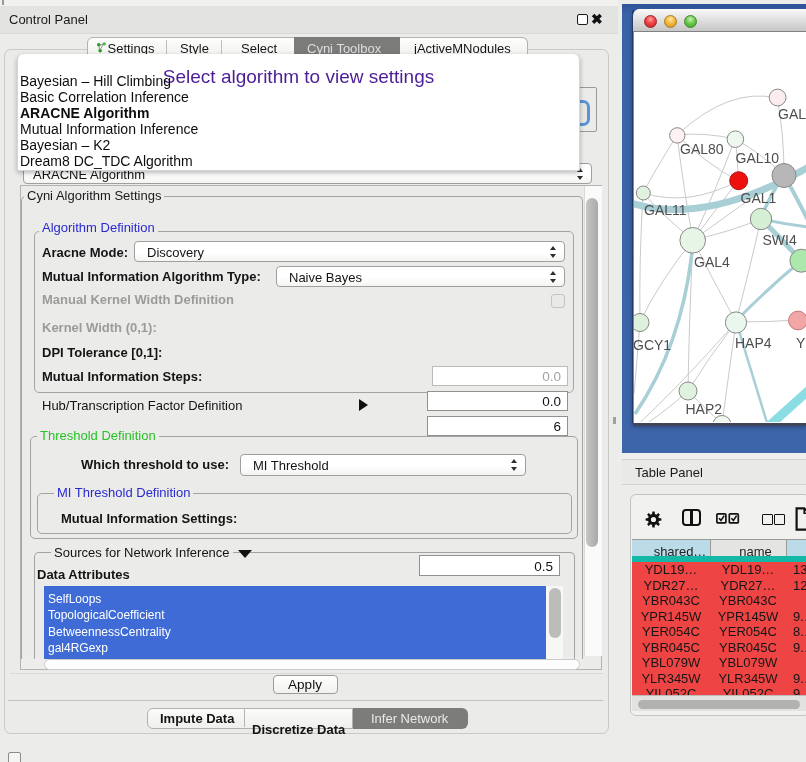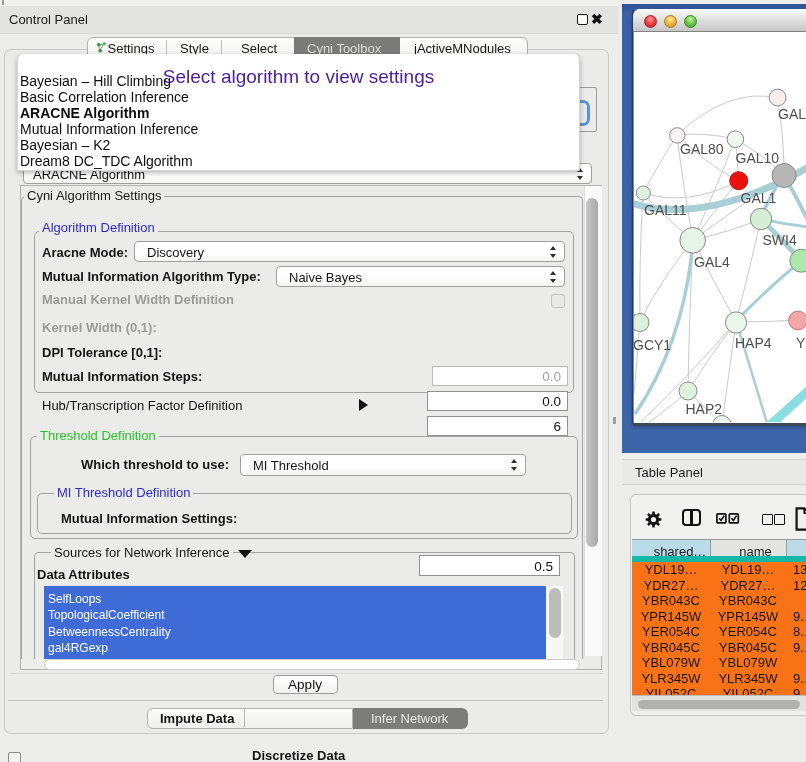--- a/index.html
+++ b/index.html
@@ -128,21 +128,21 @@
   <div class="ab" style="left:546px;top:586px;width:17px;height:73px;background:#f7f7f5;"></div>
   <div class="ab" style="left:548.5px;top:588px;width:12px;height:50px;background:#bcbcba;border-radius:6px;"></div>
 
   <div class="ab" style="left:8px;top:700px;width:595px;height:1px;background:#c2c2c0;"></div>
   <div class="ab" style="left:272.5px;top:675px;width:65px;height:19px;background:linear-gradient(180deg,#ffffff,#f1f1ef);border:1px solid #9c9c9a;border-radius:4px;box-sizing:border-box;text-align:center;font-size:13.5px;color:#111;line-height:17px;">Apply</div>
 
   <div class="ab" style="left:146.5px;top:707.5px;width:206px;height:21px;background:linear-gradient(180deg,#fbfbfa,#efefed);border:1px solid #b1b1af;border-radius:6px 0 0 6px;box-sizing:border-box;"></div>
   <div class="ab" style="left:244px;top:709px;width:1px;height:18px;background:#b5b5b3;"></div>
   <div class="ab" style="left:352.5px;top:707.5px;width:115px;height:21px;background:#7c7c7a;border-radius:0 6px 6px 0;"></div>
   <div class="ab" style="left:160px;top:711px;font-size:13px;font-weight:bold;color:#141414;">Impute Data</div>
-  <div class="ab" style="left:252px;top:748px;font-size:13px;font-weight:bold;color:#141414;">Discretize Data</div>
+  <div class="ab" style="left:252px;top:722px;font-size:13px;font-weight:bold;color:#141414;">Discretize Data</div>
   <div class="ab" style="left:371px;top:711px;font-size:13px;color:#e9e9e7;">Infer Network</div>
 
   <div class="ab" style="left:8px;top:752px;width:11px;height:12px;border:1.5px solid #8c8c8a;border-radius:2px;background:#f4f4f2;"></div>
   <div class="ab" style="left:613px;top:417px;width:3px;height:7px;background:#a0a09e;"></div>
 
   <div class="ab" style="left:618px;top:0;width:188px;height:762px;background:#ececea;"></div>
   <div class="ab" style="left:622px;top:4px;width:184px;height:449px;background:linear-gradient(180deg,#2f5298 0,#3a62a6 10px,#3d65a9 100%);"></div>
 
   <div class="ab" style="left:633px;top:9px;width:173px;height:414px;background:#ffffff;border-radius:7px 0 0 0;box-shadow:0 3px 5px rgba(0,0,20,0.45);"></div>
   <div class="ab" style="left:633px;top:422.5px;width:173px;height:3px;background:#40465a;"></div>
@@ -251,21 +251,21 @@
   <div class="ab" style="left:632px;top:539px;width:174px;height:23px;border-top:1px solid #9a9a98;border-bottom:6px solid #14b8a6;box-sizing:border-box;">
     <div class="ab" style="left:0;top:0;width:78px;height:100%;background:#badbe7;"></div>
     <div class="ab" style="left:78px;top:0;width:75.5px;height:100%;background:#e4e4e2;"></div>
     <div class="ab" style="left:153.5px;top:0;width:21px;height:100%;background:#badbe7;"></div>
     <div class="ab" style="left:78px;top:0;width:1px;height:100%;background:#9a9a98;"></div>
     <div class="ab" style="left:153.5px;top:0;width:1px;height:100%;background:#9a9a98;"></div>
     <div class="ab" style="left:9px;top:4px;width:78px;text-align:center;font-size:13px;color:#222;">shared…</div>
     <div class="ab" style="left:86px;top:4px;width:75px;text-align:center;font-size:13px;color:#222;">name</div>
   </div>
 
-  <div class="ab" style="left:632px;top:562px;width:174px;height:132.5px;background:#f97316;overflow:hidden;font-size:13px;color:#161616;">
+  <div class="ab" style="left:632px;top:562px;width:174px;height:132.5px;background:#ef4444;overflow:hidden;font-size:13px;color:#161616;">
     <div style="position:absolute;left:0;top:0;width:78px;text-align:center;line-height:15.5px;">YDL19…<br>YDR27…<br>YBR043C<br>YPR145W<br>YER054C<br>YBR045C<br>YBL079W<br>YLR345W<br>YIL052C</div>
     <div style="position:absolute;left:78px;top:0;width:76px;text-align:center;line-height:15.5px;">YDL19…<br>YDR27…<br>YBR043C<br>YPR145W<br>YER054C<br>YBR045C<br>YBL079W<br>YLR345W<br>YIL052C</div>
     <div style="position:absolute;left:161px;top:0;width:30px;line-height:15.5px;">13…<br>12…<br>&nbsp;<br>9.…<br>8.…<br>9.…<br>&nbsp;<br>9.…<br>9.…</div>
   </div>
 
   <div class="ab" style="left:632px;top:694.5px;width:174px;height:16.5px;background:#e2e2e0;border-top:1px solid #bcbcba;box-sizing:border-box;"></div>
   <div class="ab" style="left:638px;top:699.5px;width:162px;height:9px;background:#b2b2b0;border-radius:4.5px;"></div>
 
   <div class="ab" style="left:17px;top:54px;width:563px;height:117px;background:#ffffff;border:1px solid #d6d6d4;border-top:none;border-radius:6px 6px 2px 2px;box-shadow:0 2px 5px rgba(0,0,0,0.28);box-sizing:border-box;">
     <div class="ab" style="left:0;top:12px;width:100%;text-align:center;font-size:19px;color:#4c1d95;">Select algorithm to view settings</div>

